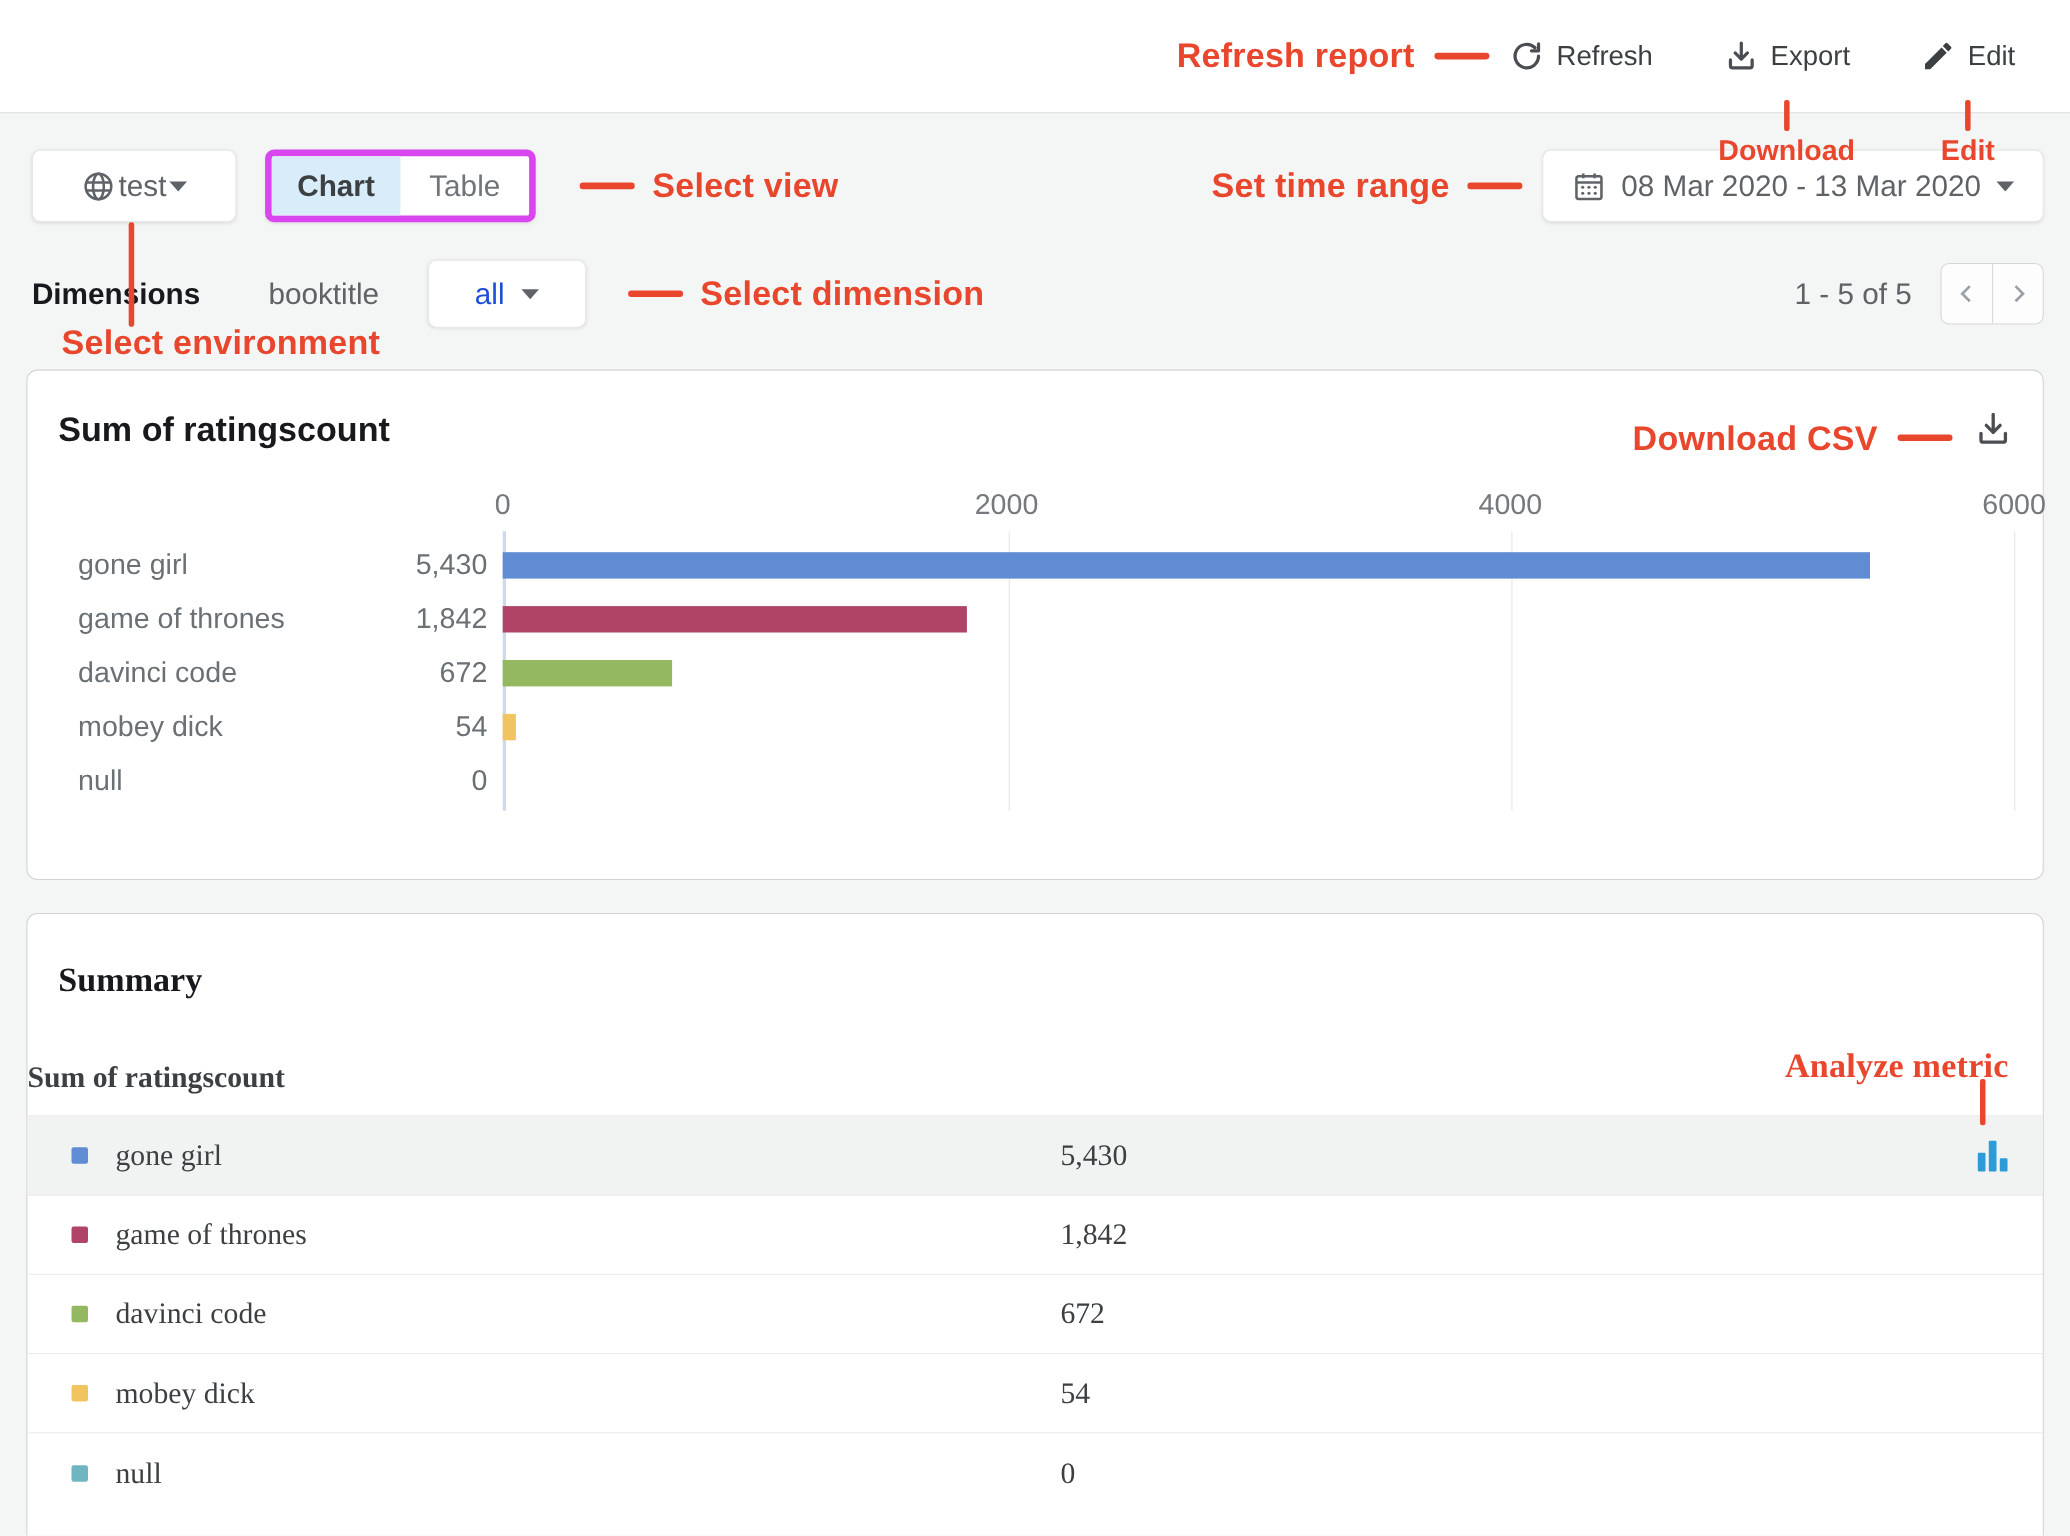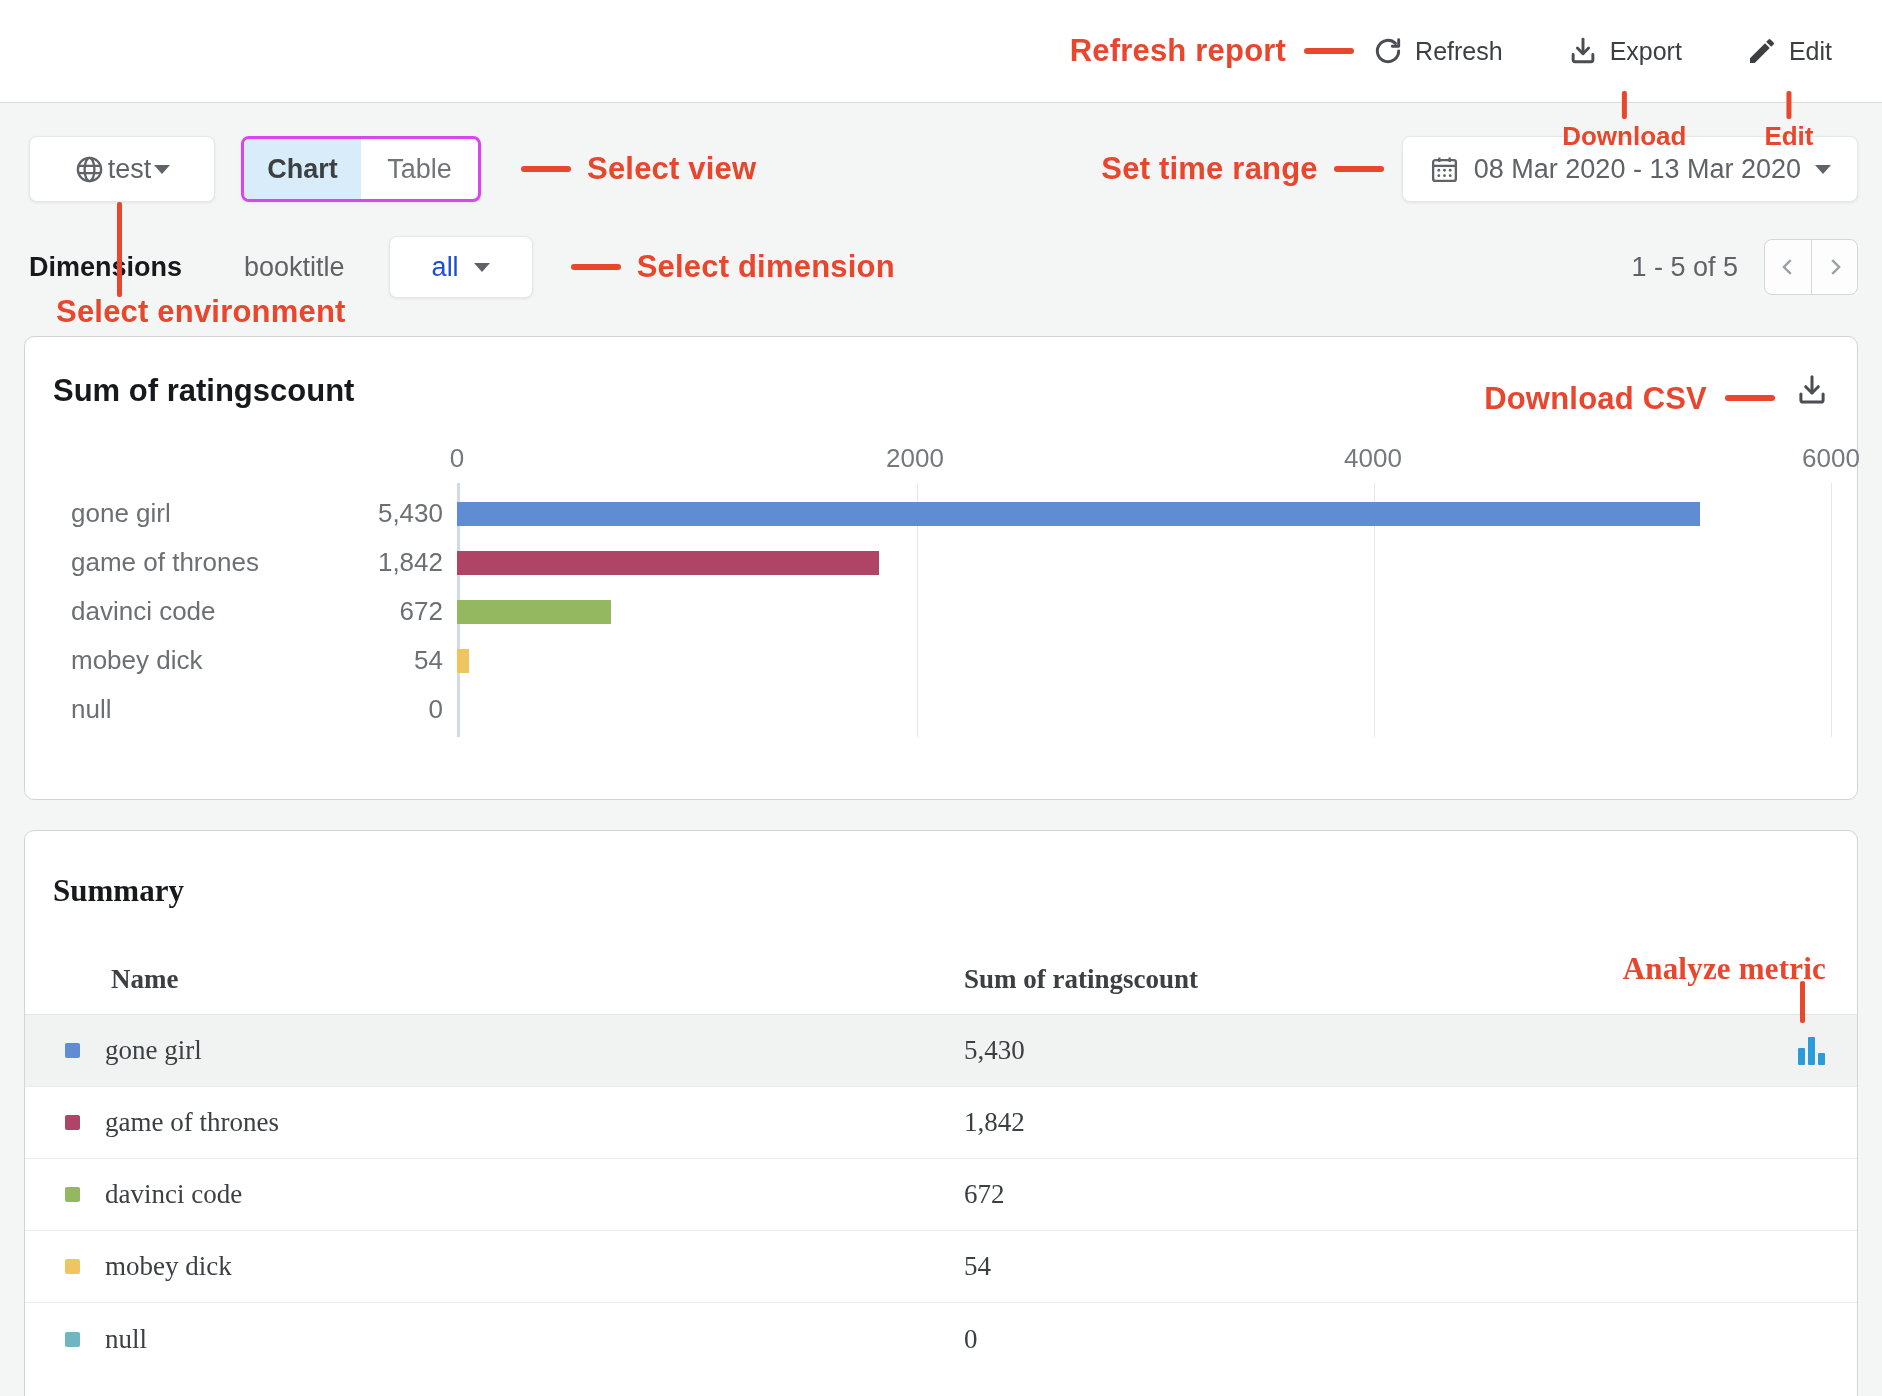--- a/index.html
+++ b/index.html
@@ -45,21 +45,21 @@
   .card-btn{
     background:#fff;border:1px solid #e7e7e7;border-radius:8px;
     box-shadow:0 1px 3px rgba(0,0,0,.08);height:66px;
     display:flex;align-items:center;
   }
   .env-select{width:186px;justify-content:center;gap:3px;}
   .sel-lbl{font-size:27px;color:#5f6368;}
   .caret{width:0;height:0;border-left:8px solid transparent;border-right:8px solid transparent;border-top:9px solid #5f6368;flex:none;}
   .seg{
     margin-left:26px;border-radius:8px;box-shadow:0 1px 3px rgba(0,0,0,.08);
-    display:flex;height:66px;overflow:hidden;border:3px solid #d946ef;background:#fff;
+    display:flex;height:66px;overflow:hidden;border:6px solid #d946ef;background:#fff;
   }
   .seg button{width:117px;font-size:27px;color:#70757a;}
   .seg button.active{background:var(--active-tab-bg);color:#3c4043;font-weight:700;}
   .toolbar .annot-dash{margin-left:40px;}
   .toolbar .annot{margin-left:16px;}
   .annot-dash.pre{margin:0 18px 0 16px;}
   .date-select{padding:0 26px;gap:14px;}
   .ico-globe,.ico-cal{width:31px;height:31px;display:block;}
 
   
@@ -307,21 +307,20 @@
     </div>
   </section>
 
   <section class="card summary-card">
     <h2 class="summary-title">Summary</h2>
 
     <span class="annot sum-annot-text">Analyze metric</span>
     <i class="sum-annot-line"></i>
 
     <div class="thead">
-      <span class="hcell col-name">Name</span>
       <span class="hcell col-value">Sum of ratingscount</span>
       <span class="col-icon"></span>
     </div>
 
     <div class="trow highlight">
       <span class="col-name">
         <i class="swatch" style="background: rgb(95, 140, 211);"></i>
         <span>gone girl</span>
       </span>
       <span class="col-value">5,430</span>

